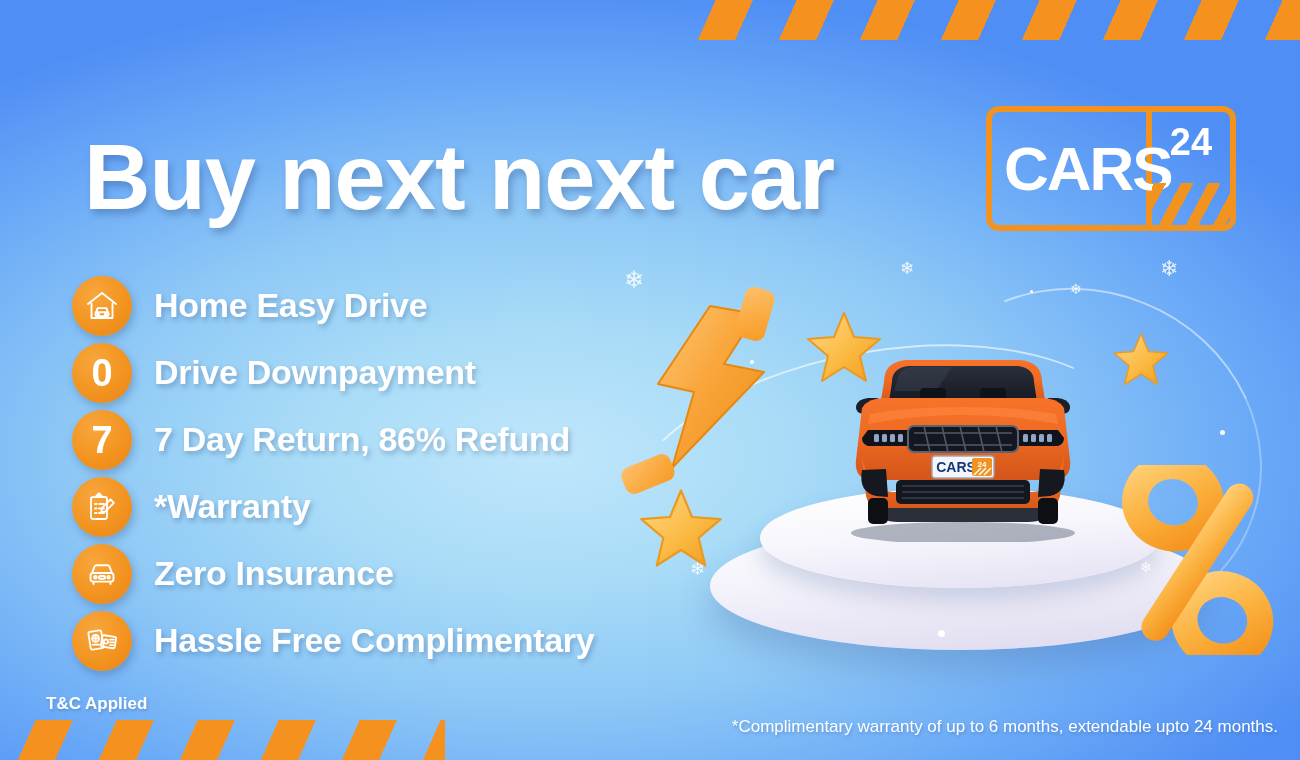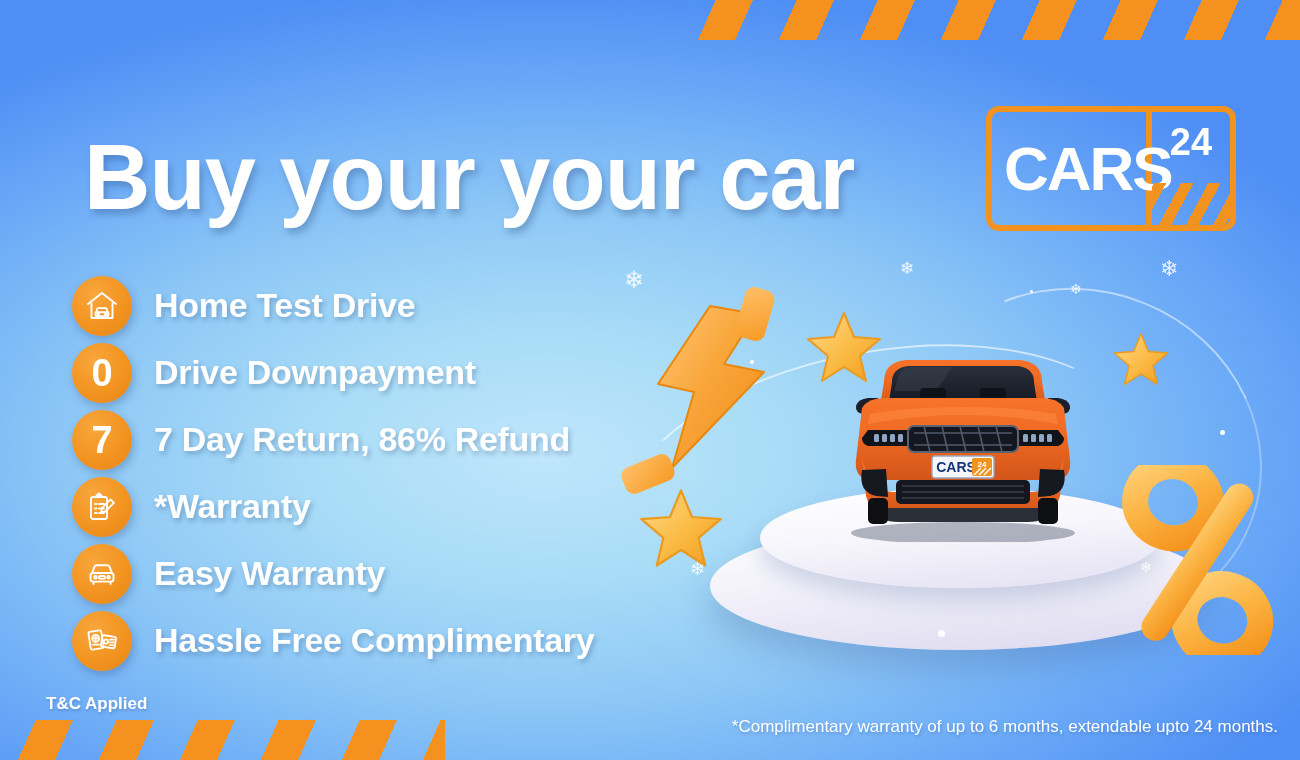--- a/index.html
+++ b/index.html
@@ -139,21 +139,21 @@
 
 <div id="banner">
 
   <div class="stripe-band" id="stripes-top">
     <div class="inner" style="--st:#f5911e"></div>
   </div>
   <div class="stripe-band" id="stripes-bottom">
     <div class="inner" style="--st:#f5911e"></div>
   </div>
 
-  <div id="headline">Buy your your car</div>
+  <div id="headline">Buy next next car</div>
 
   <div id="logo">
     <div class="frame"></div>
     <div class="divider"></div>
     <div class="cars">CARS</div>
     <div class="num24">24</div>
     <div class="logo-stripes">
         <div class="inner"></div>
       </div>
   </div>
@@ -164,21 +164,21 @@
       <div class="badge">
         <svg width="36" height="36" viewBox="0 0 36 36" fill="none" stroke="#fff" stroke-width="1.9" stroke-linecap="round" stroke-linejoin="round">
           <path d="M4 16 L18 5 L32 16"></path>
           <path d="M7.5 15.5 V30 H28.5 V15.5"></path>
           <path d="M12 24.5 l1.6-4.4 h8.8 l1.6 4.4"></path>
           <rect x="11.4" y="24.2" width="13.2" height="4.1" rx="1.2"></rect>
           <circle cx="14.2" cy="26.3" r="0.9"></circle>
           <circle cx="21.8" cy="26.3" r="0.9"></circle>
         </svg>
       </div>
-      <div class="label">Home Test Drive</div>
+      <div class="label">Home Easy Drive</div>
     </div>
 
     <div class="feature">
       <div class="badge">
         <span class="digit">0</span>
       </div>
       <div class="label">Drive Downpayment</div>
     </div>
 
     <div class="feature">
@@ -207,21 +207,21 @@
       <div class="badge">
         <svg width="36" height="36" viewBox="0 0 36 36" fill="none" stroke="#fff" stroke-width="1.9" stroke-linecap="round" stroke-linejoin="round">
           <path d="M8 17 l2.4-6.2 a2.6 2.6 0 0 1 2.4-1.6 h10.4 a2.6 2.6 0 0 1 2.4 1.6 L28 17"></path>
           <rect x="6.5" y="17" width="23" height="8.6" rx="2.6"></rect>
           <path d="M9.5 25.6 V28 M26.5 25.6 V28"></path>
           <circle cx="11.4" cy="21.3" r="1.3"></circle>
           <circle cx="24.6" cy="21.3" r="1.3"></circle>
           <rect x="15" y="20" width="6" height="2.8" rx="1"></rect>
         </svg>
       </div>
-      <div class="label">Easy Warranty</div>
+      <div class="label">Zero Insurance</div>
     </div>
 
     <div class="feature">
       <div class="badge">
         <svg width="36" height="36" viewBox="0 0 36 36" fill="none" stroke="#fff" stroke-width="1.8" stroke-linecap="round" stroke-linejoin="round">
           <rect x="5.5" y="8" width="13" height="18" rx="1.8" transform="rotate(-9 12 17)"></rect>
           <circle cx="11.6" cy="15.4" r="3.4"></circle>
           <path d="M8.2 15.4 h6.8 M11.6 12 v6.8"></path>
           <path d="M8.6 21.6 h6.4"></path>
           <rect x="17.5" y="13" width="14" height="11.5" rx="1.8" transform="rotate(9 24.5 18.7)"></rect>

